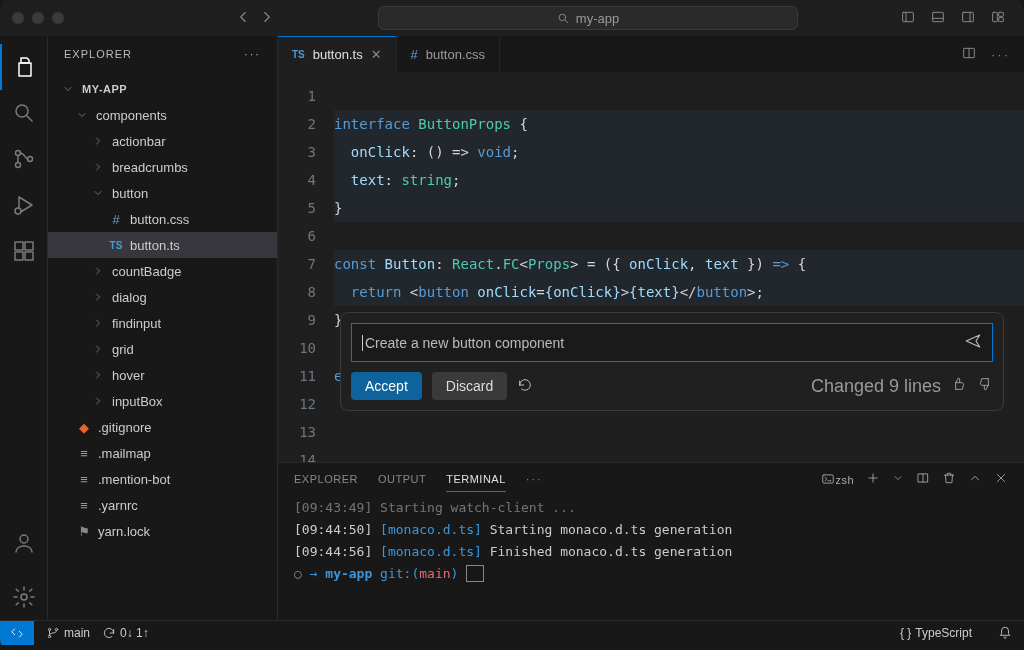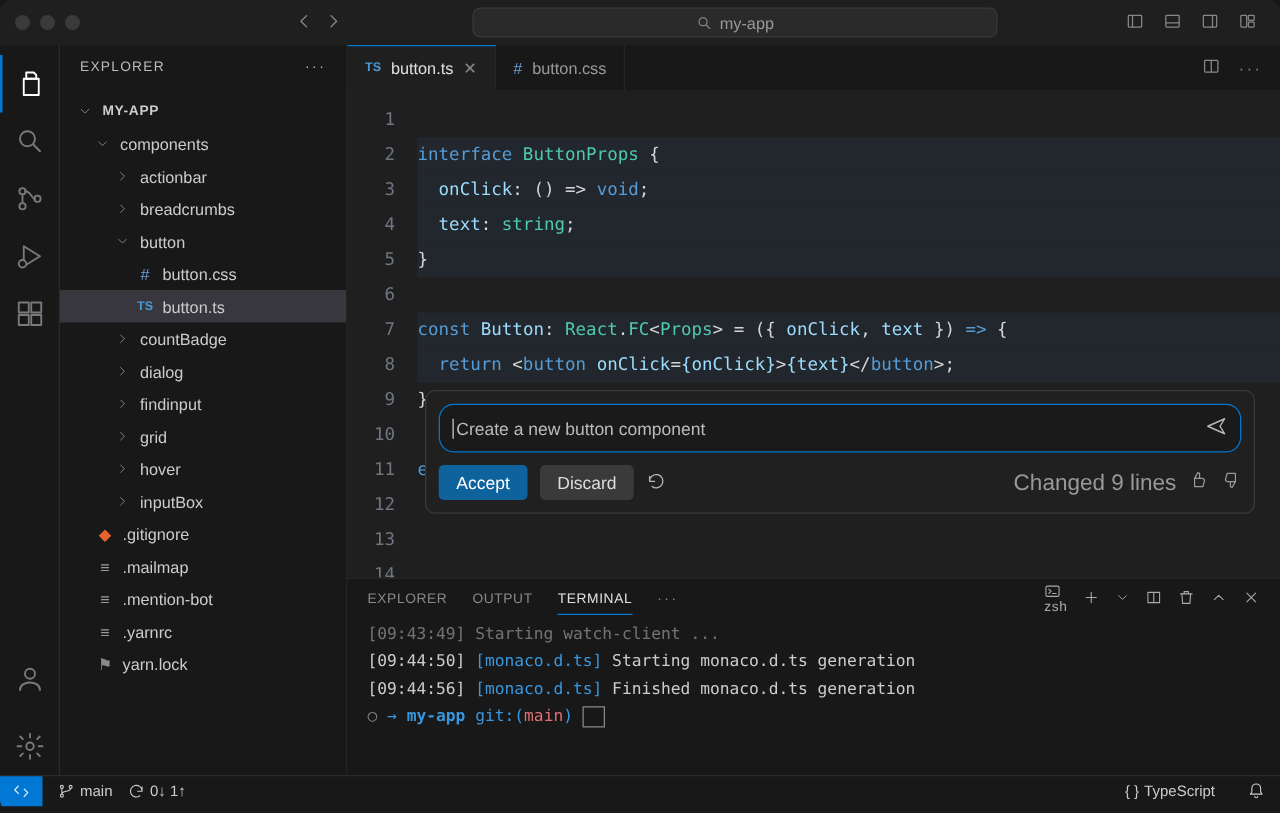--- a/index.html
+++ b/index.html
@@ -148,21 +148,21 @@
   top: 240px;
   background: #202020;
   border: 1px solid #3a3a3a;
   border-radius: 8px;
   padding: 10px;
 }
 .inline-input {
   width: 100%;
   background: #1a1a1a;
   border: 1px solid #0078d4;
-  border-radius: 12px;
+  border-radius: 0;
   padding: 8px 10px;
   color: #bbb;
   font-size: 14px;
   display: flex; justify-content: space-between; align-items: center;
 }
 .inline-actions {
   display: flex; align-items: center; gap: 10px;
   margin-top: 10px;
 }
 .btn {
@@ -521,21 +521,21 @@
       </div>
     </div>
 
     <div class="panel">
       <div class="panel-tabs">
         <span class="pt">EXPLORER</span>
         <span class="pt">OUTPUT</span>
         <span class="pt active">TERMINAL</span>
         <span style="letter-spacing:2px; color:#888;">···</span>
         <div class="panel-tabs-right">
-          <span style="display:flex;gap:0;align-items:flex-start;flex-direction:column;">
+          <span style="display:flex;gap:0;align-items:flex-end;">
               <svg width="14" height="14" viewBox="0 0 24 24">
                 <rect x="3" y="5" width="18" height="14" rx="2"></rect>
                 <path d="M7 9l3 3-3 3M12 15h5"></path>
               </svg>
               <span>zsh</span>
             </span>
           <span><svg width="14" height="14" viewBox="0 0 24 24">
                 <path d="M12 5v14M5 12h14"></path>
               </svg></span>
           <span><svg width="12" height="12" viewBox="0 0 24 24">

